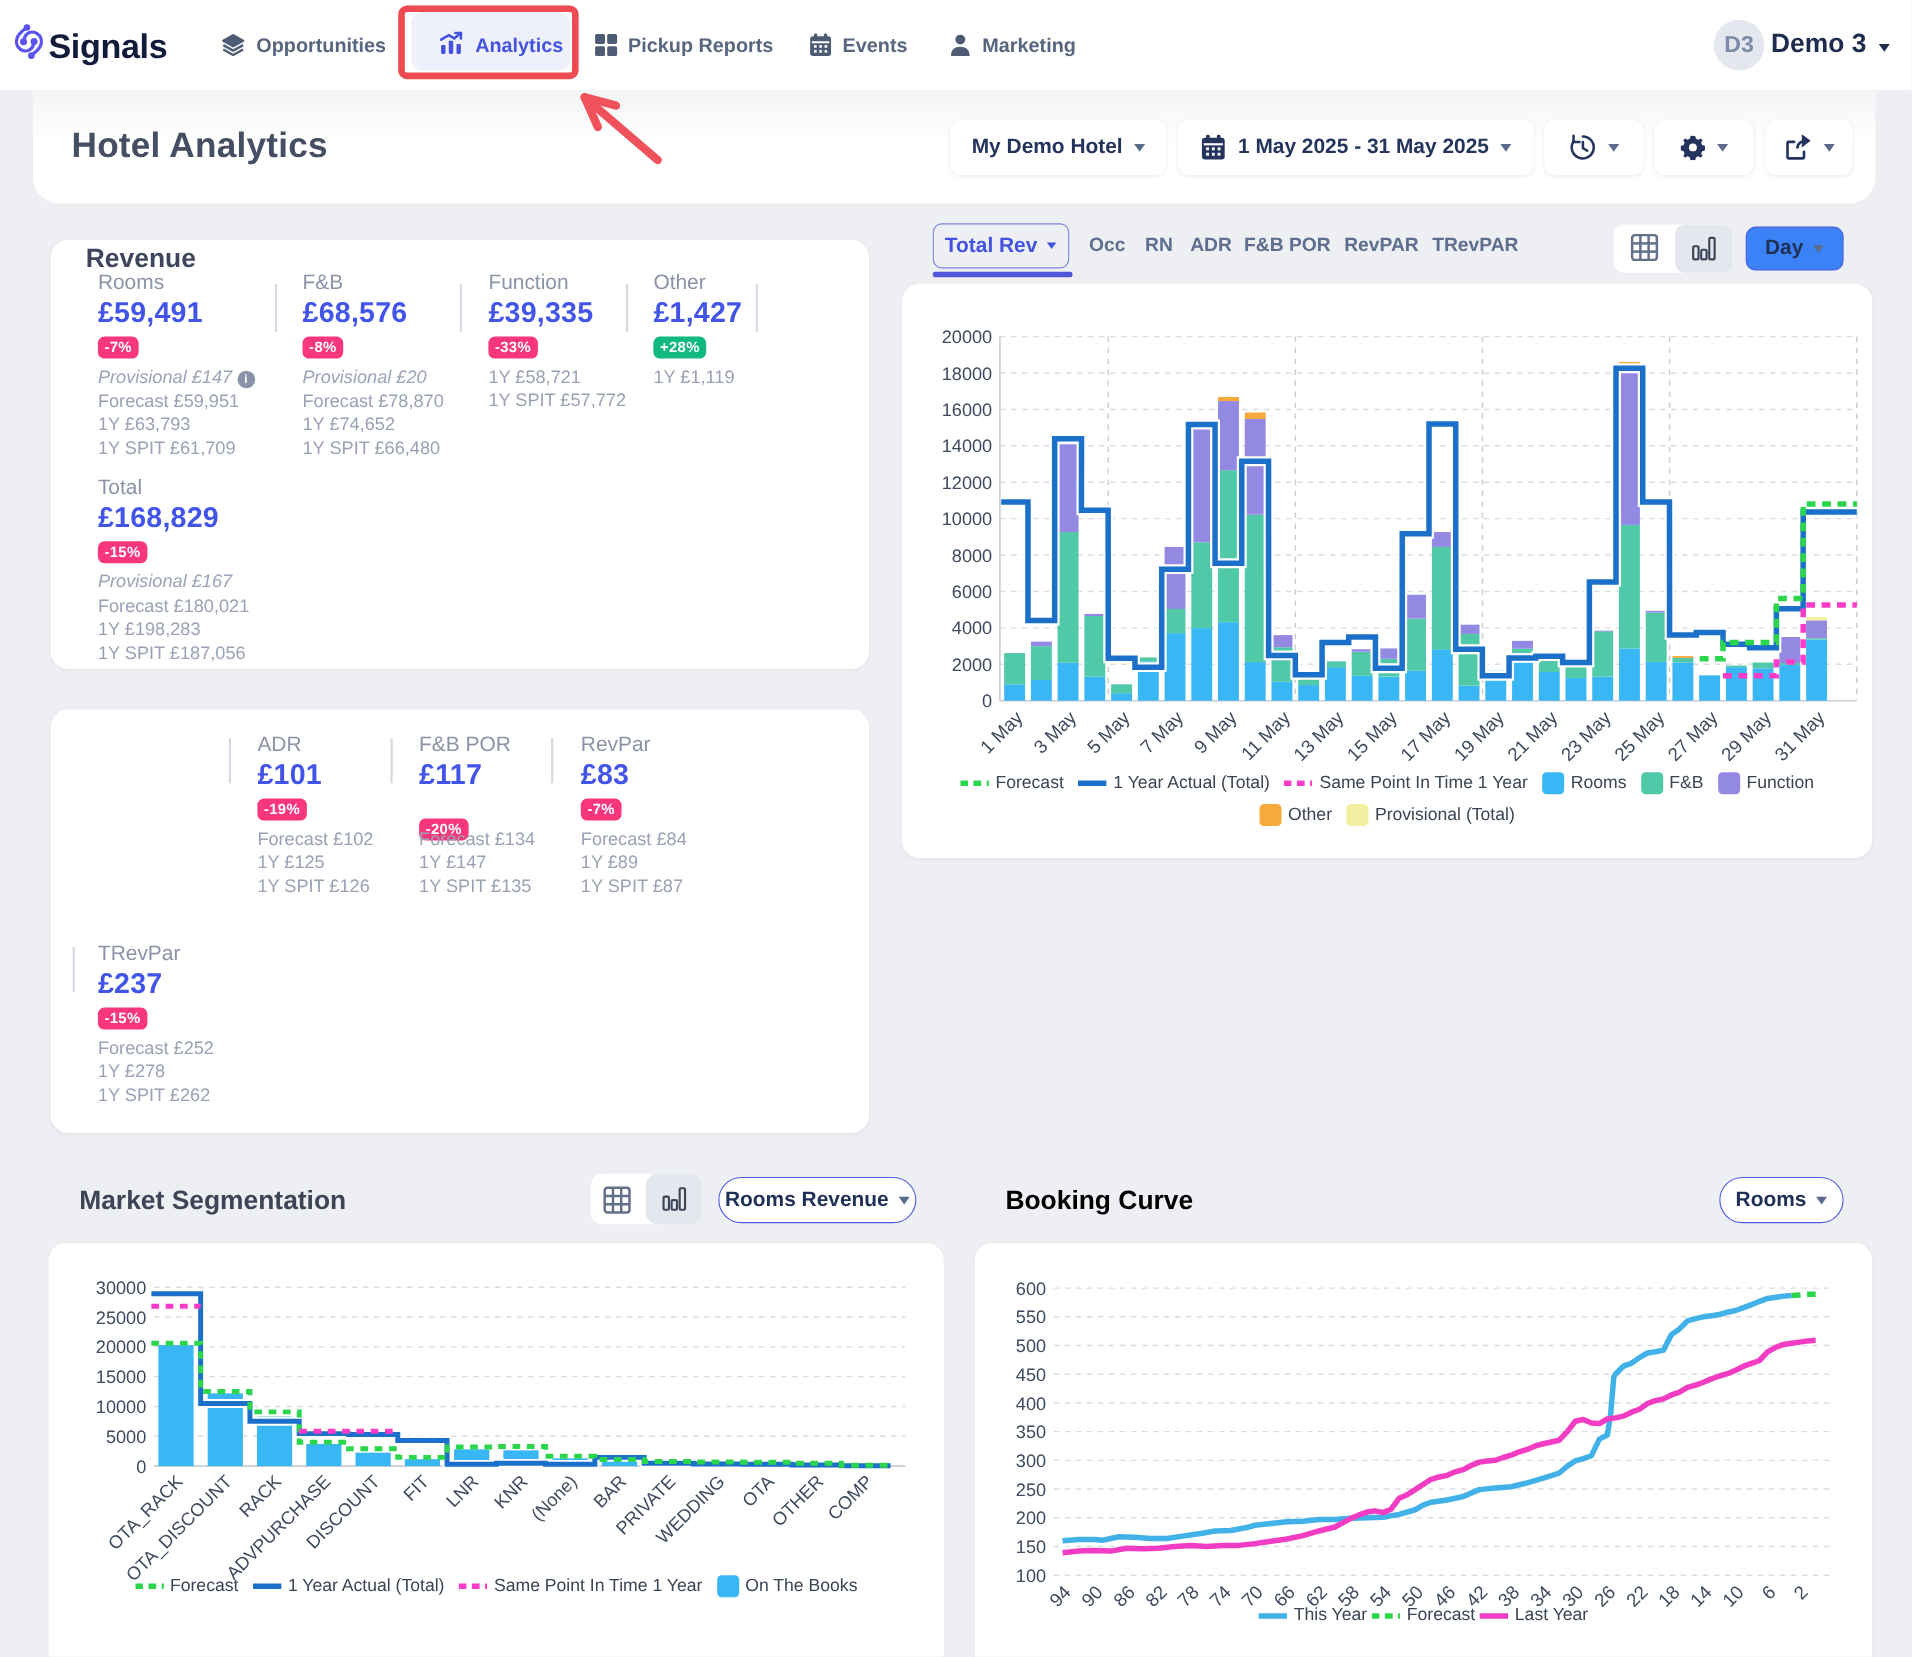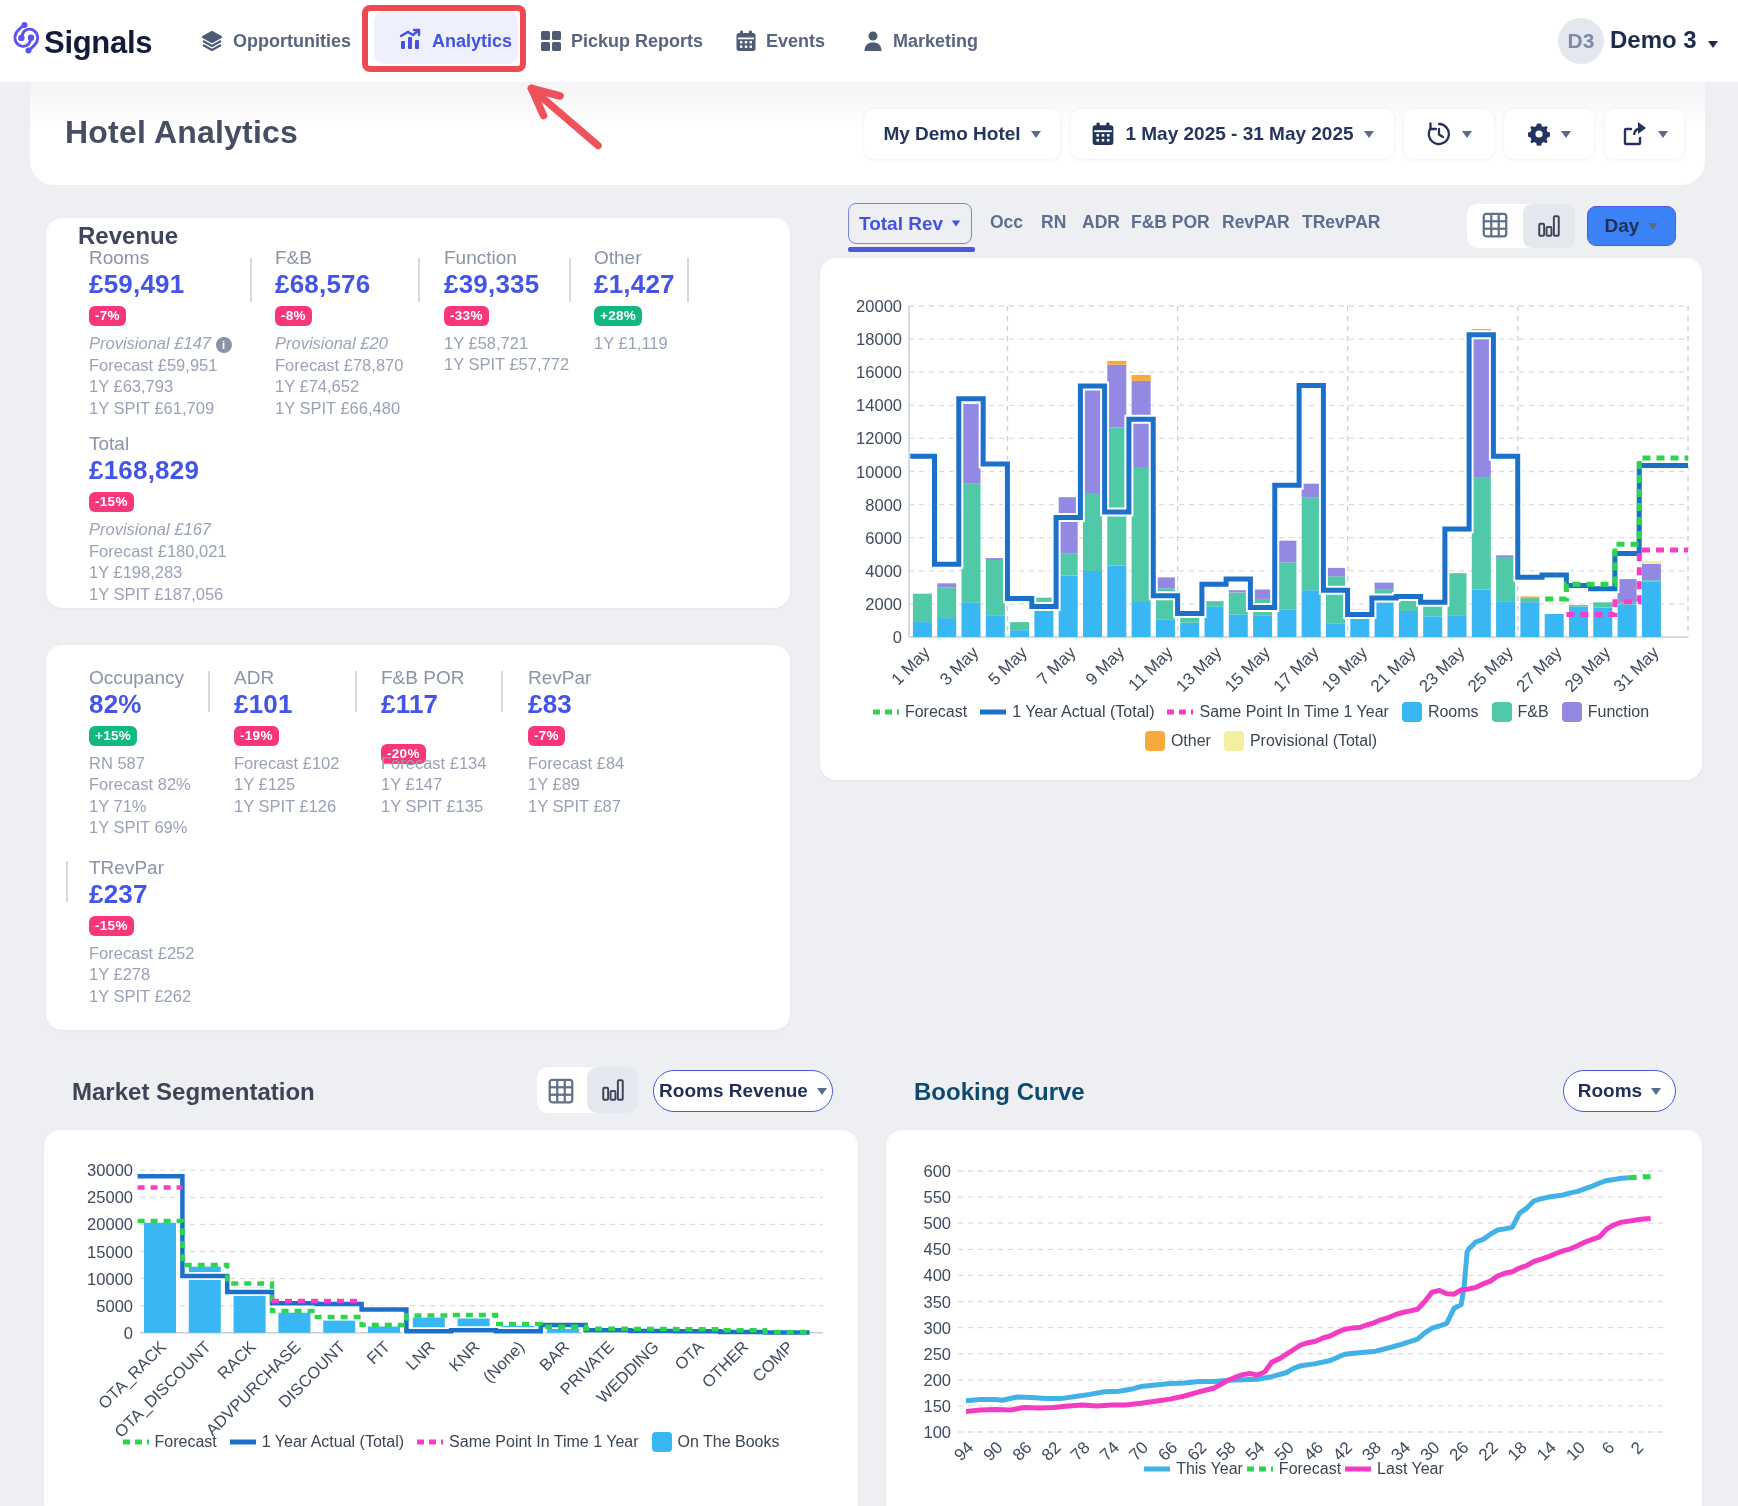--- a/index.html
+++ b/index.html
@@ -187,29 +187,20 @@
       <div class="abs mval" style="left:0;top:22px">£168,829</div>
       <div class="abs" style="left:0;top:59px"><span class="badge" style="background:#f8367c">-15%</span></div>
       <div class="abs prov" style="left:0;top:87px">Provisional £167</div>
       <div class="abs mrow" style="left:0;top:109px">Forecast £180,021</div>
       <div class="abs mrow" style="left:0;top:130.3px">1Y £198,283</div>
       <div class="abs mrow" style="left:0;top:151.60000000000002px">1Y SPIT £187,056</div>
     </div>
   </div>
 <div class="card" style="left:46px;top:645px;width:744px;height:385px"></div>
 <div class="abs" style="left:46px;top:667px;width:744px;height:180px">
-    <div class="mcol" style="left:43px;width:130px">
-      <div class="abs mlabel" style="left:0;top:0">Occupancy</div>
-      <div class="abs mval" style="left:0;top:22px">82%</div>
-      <div class="abs" style="left:0;top:59px"><span class="badge" style="background:#11b981">+15%</span></div>
-      <div class="abs mrow" style="left:0;top:87px">RN 587</div>
-      <div class="abs mrow" style="left:0;top:108.3px">Forecast 82%</div>
-      <div class="abs mrow" style="left:0;top:129.6px">1Y 71%</div>
-      <div class="abs mrow" style="left:0;top:150.9px">1Y SPIT 69%</div>
-    </div>
     <div class="mcol" style="left:188px;width:130px">
       <div class="abs mlabel" style="left:0;top:0">ADR</div>
       <div class="abs mval" style="left:0;top:22px">£101</div>
       <div class="abs" style="left:0;top:59px"><span class="badge" style="background:#f8367c">-19%</span></div>
       <div class="abs mrow" style="left:0;top:87px">Forecast £102</div>
       <div class="abs mrow" style="left:0;top:108.3px">1Y £125</div>
       <div class="abs mrow" style="left:0;top:129.6px">1Y SPIT £126</div>
     </div>
     <div class="mcol" style="left:335px;width:130px">
       <div class="abs mlabel" style="left:0;top:0">F&amp;B POR</div>
@@ -505,21 +496,21 @@
         </svg>Forecast</span>
 <span class="lgitem"><svg width="26" height="8" style="margin-right:6px">
           <line x1="0" y1="4" x2="26" y2="4" stroke="#1b70c9" stroke-width="5"></line>
         </svg>1 Year Actual (Total)</span>
 <span class="lgitem"><svg width="26" height="8" style="margin-right:6px">
           <line x1="0" y1="4" x2="26" y2="4" stroke="#fb3cc8" stroke-width="5" stroke-dasharray="7 5"></line>
         </svg>Same Point In Time 1 Year</span>
 <span class="lgitem"><span style="display:inline-block;width:20px;height:20px;border-radius:4px;background:#38b7f4;margin-right:6px"></span>On The Books</span>
     </div>
 </div>
-<div class="abs" style="left:914px;top:1078px;font-size:24px;font-weight:bold;color:#0c4a6e">Booking Curve</div>
+<div class="abs" style="left:914px;top:1078px;font-size:24px;font-weight:bold;color:#000000">Booking Curve</div>
 <div class="abs" style="left:1563px;top:1070px;width:113px;height:42px;background:#fff;border:1.5px solid #4d5ae0;border-radius:21px;display:flex;align-items:center;justify-content:center;gap:9px;font-size:19px;font-weight:bold;color:#1f2f55">Rooms <span class="chev"></span></div>
 <div class="card" style="left:886px;top:1130px;width:816px;height:390px;border-radius:16px">
 <svg width="816" height="376" viewBox="0 0 816 376" style="position:absolute;left:0;top:0">
       <line x1="72" y1="302.0" x2="779" y2="302.0" stroke="#d9dde2" stroke-width="1.3" stroke-dasharray="5 5"></line>
       <text x="65" y="308.0" font-size="16.5" fill="#3e4a5e" text-anchor="end">100</text>
       <line x1="72" y1="275.9" x2="779" y2="275.9" stroke="#d9dde2" stroke-width="1.3" stroke-dasharray="5 5"></line>
       <text x="65" y="281.9" font-size="16.5" fill="#3e4a5e" text-anchor="end">150</text>
       <line x1="72" y1="249.8" x2="779" y2="249.8" stroke="#d9dde2" stroke-width="1.3" stroke-dasharray="5 5"></line>
       <text x="65" y="255.8" font-size="16.5" fill="#3e4a5e" text-anchor="end">200</text>
       <line x1="72" y1="223.7" x2="779" y2="223.7" stroke="#d9dde2" stroke-width="1.3" stroke-dasharray="5 5"></line>

